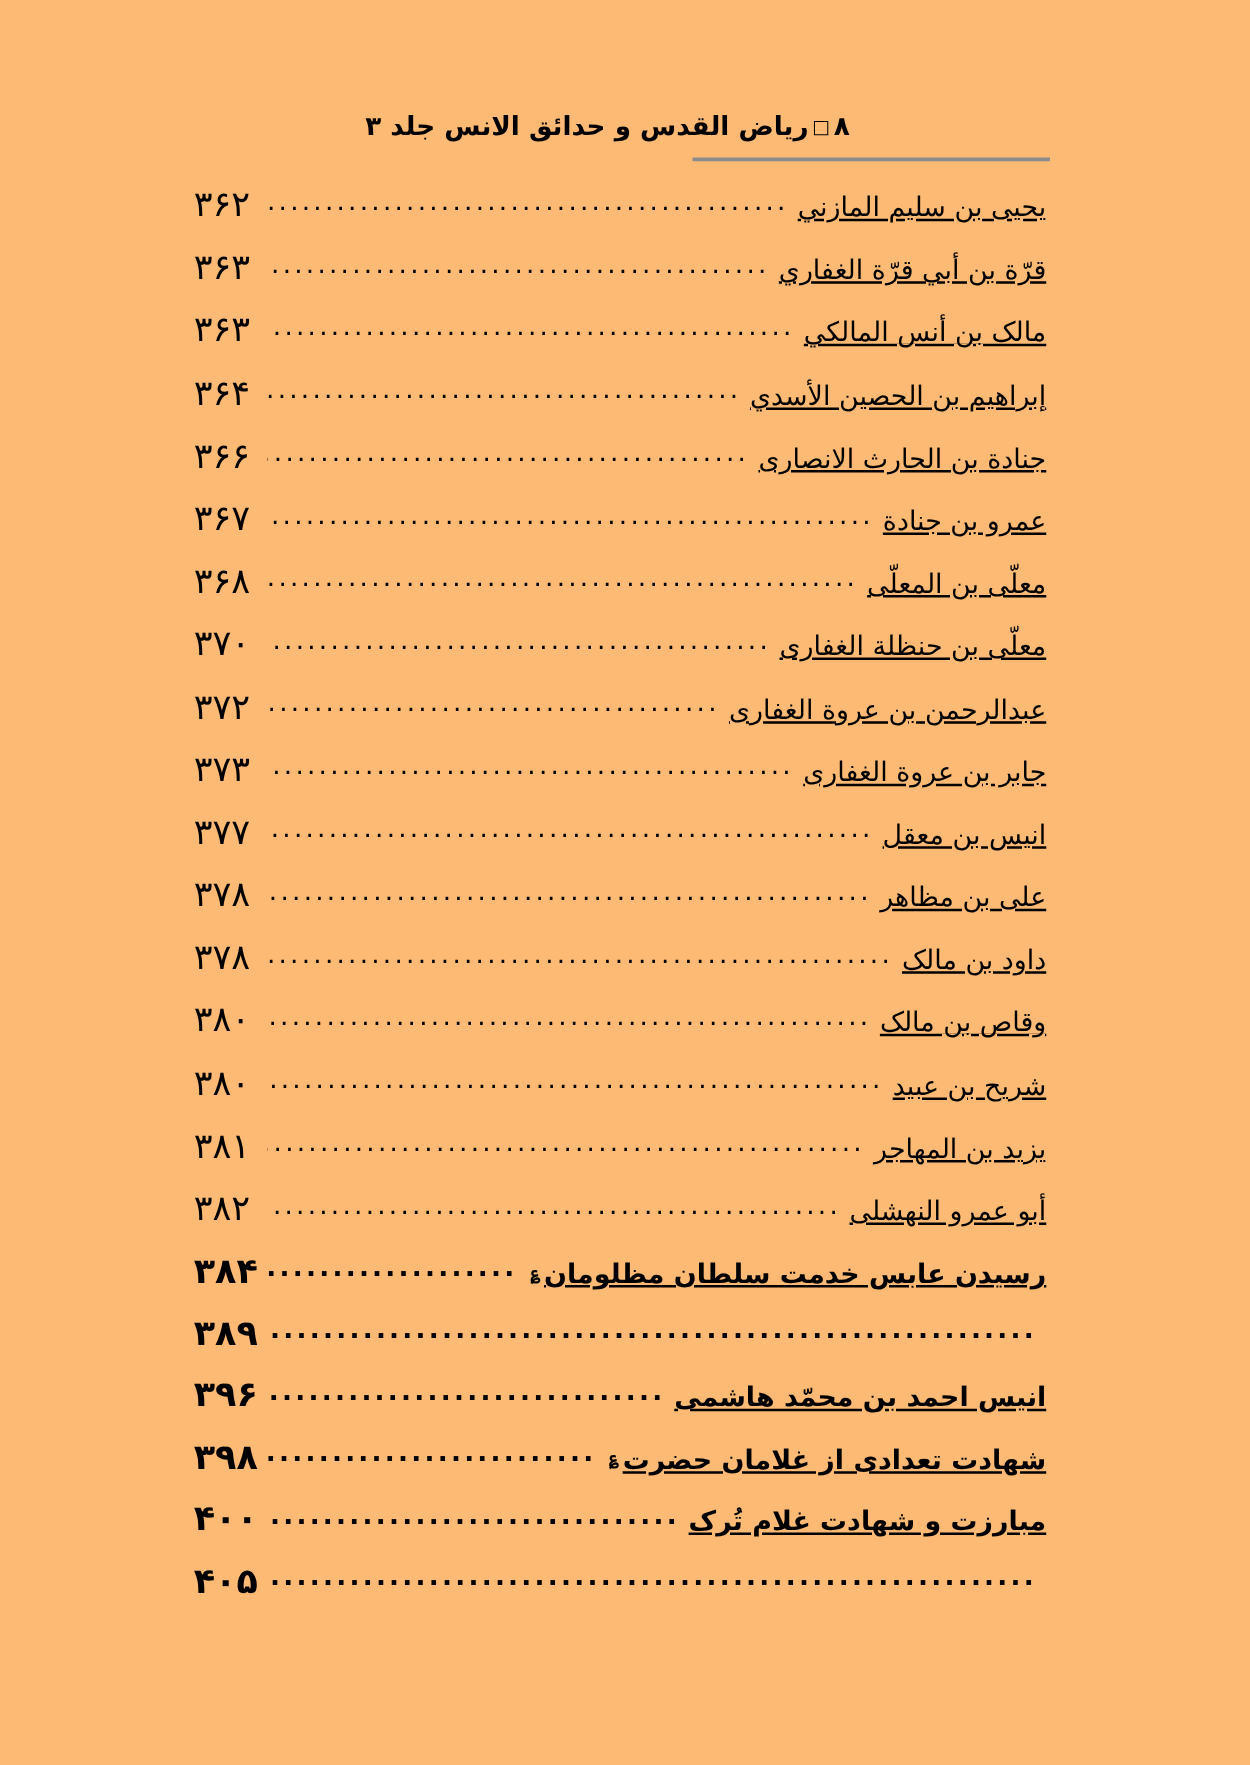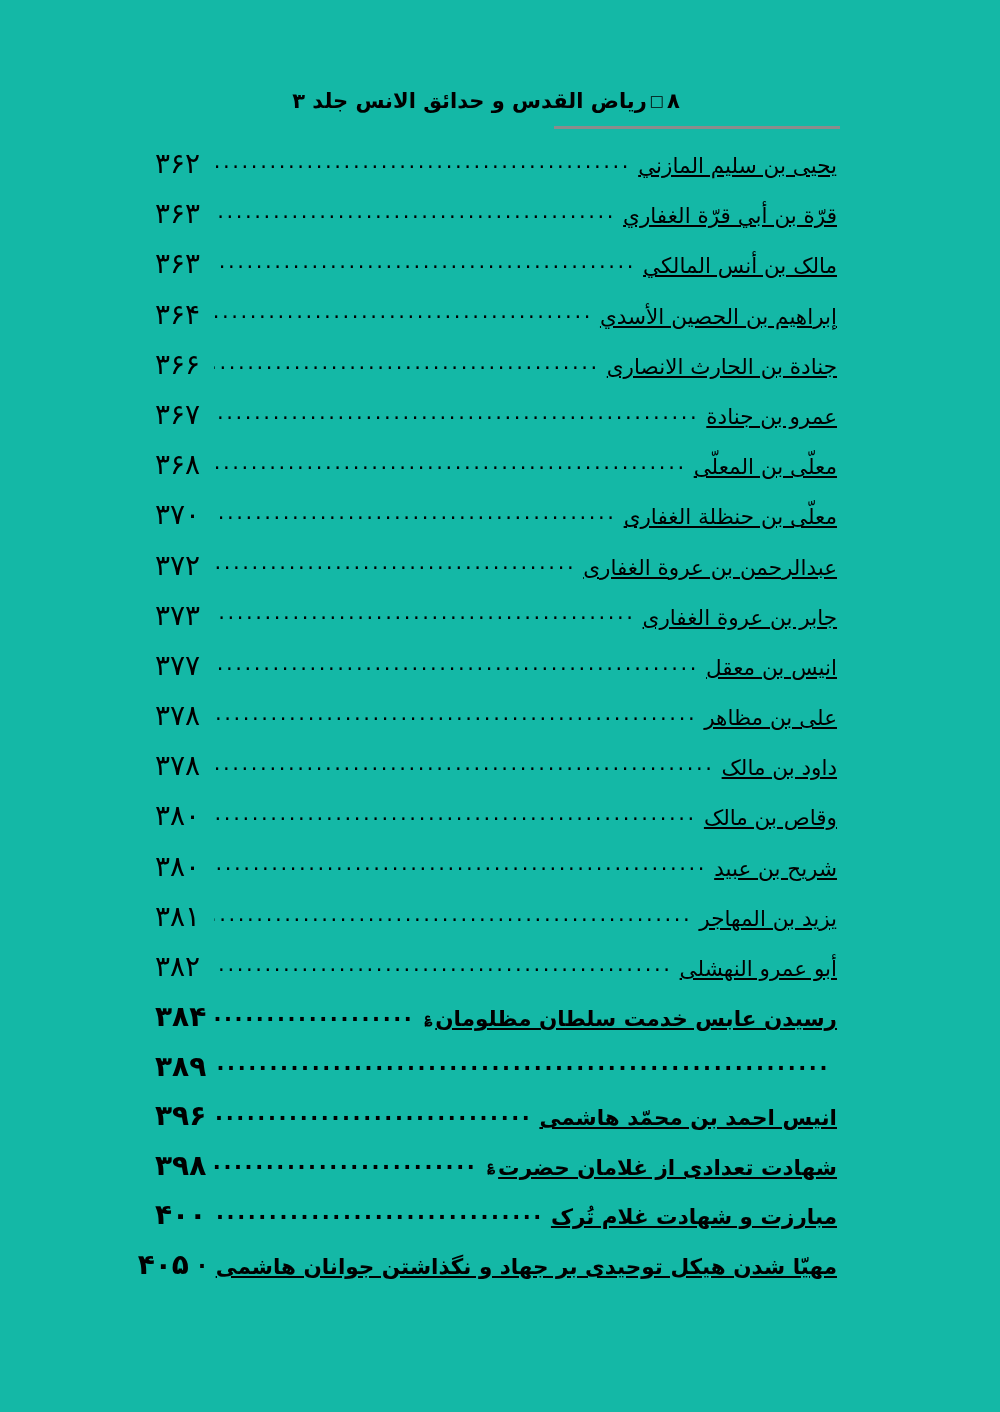--- a/index.html
+++ b/index.html
@@ -13,21 +13,21 @@
     height: 1412px;
     position: relative;
     font-family: "DejaVu Sans", "Liberation Sans", sans-serif;
     color: #000000;
     overflow: hidden;
   }
 
   .page {
     position: absolute;
     inset: 0;
-    background: #14b8a6;
+    background: #fdba74;
     padding: 0;
   }
 
   
   .header-zone {
     position: absolute;
     top: 88px;
     left: 0;
     right: 0;
     height: 50px;
@@ -237,19 +237,18 @@
         <span class="toc-title">شهادت تعدادی از غلامان حضرت<span class="honorific">؏</span></span>
         <span class="toc-dots"></span>
         <span class="toc-page">۳۹۸</span>
       </div>
       <div class="toc-row bold">
         <span class="toc-title">مبارزت و شهادت غلام تُرک</span>
         <span class="toc-dots"></span>
         <span class="toc-page">۴۰۰</span>
       </div>
       <div class="toc-row bold">
-        <span class="toc-title">مهیّا شدن هیکل توحیدی بر جهاد و نگذاشتن جوانان هاشمی</span>
         <span class="toc-dots"></span>
         <span class="toc-page">۴۰۵</span>
       </div>
     </div>
 
 </div>
 
 </body></html>

